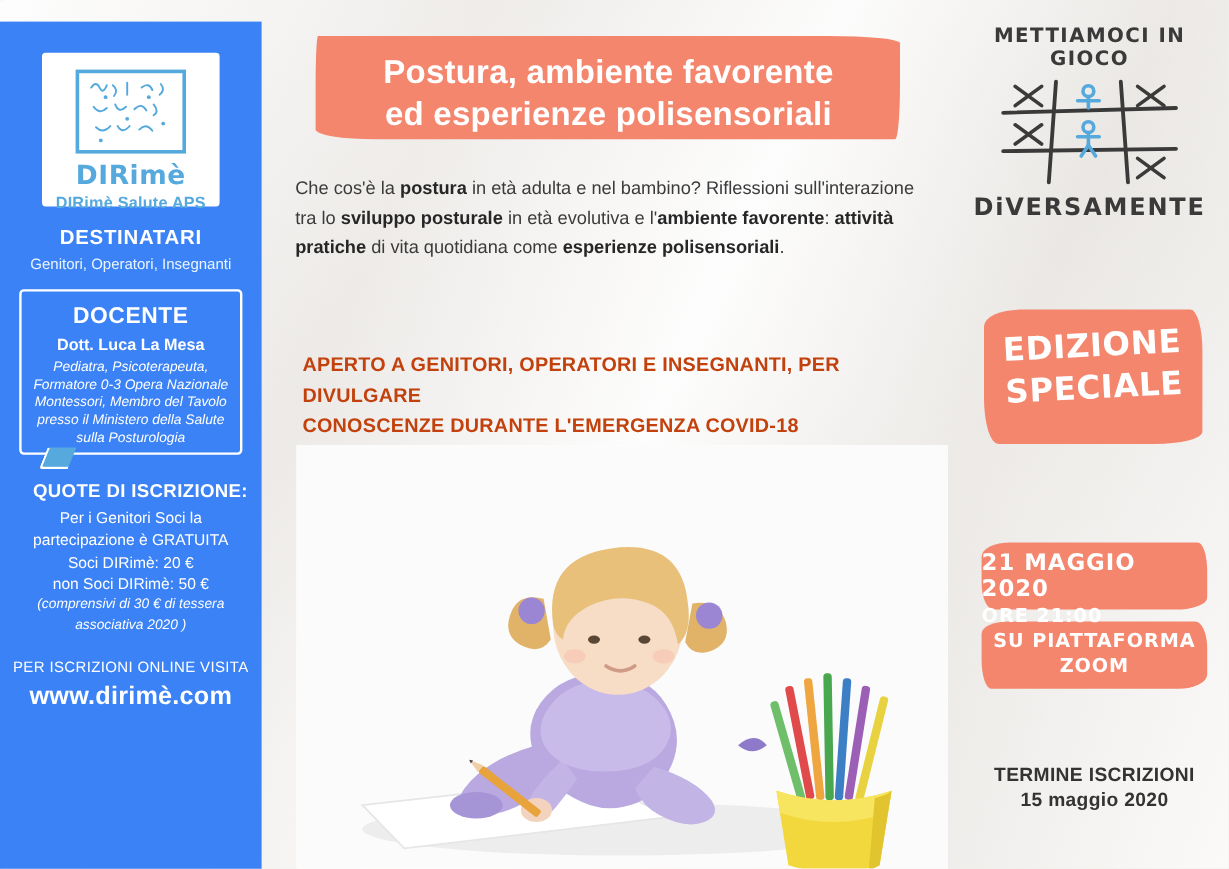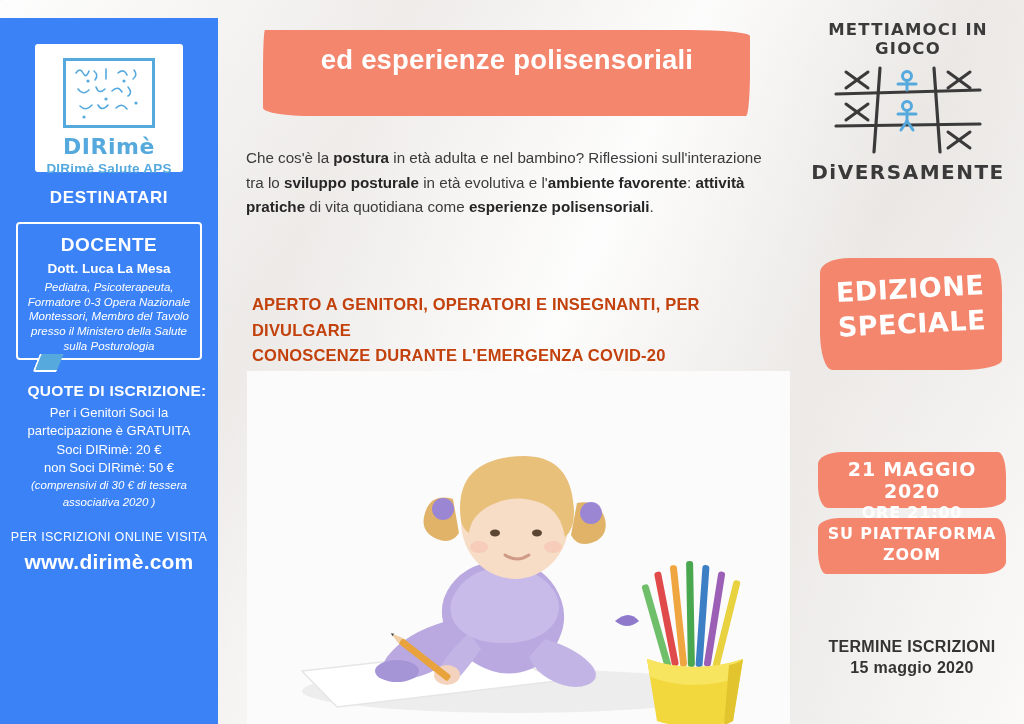--- a/index.html
+++ b/index.html
@@ -273,21 +273,20 @@
     height: 56px;
     background: #f4866e;
     border-radius: 24px 8px 26px 10px / 12px 24px 10px 22px;
     z-index: 2;
   }
   .date-text {
     position: absolute;
     left: 818px;
     top: 458px;
     width: 188px;
-    text-align: center;
     color: #ffffff;
     z-index: 3;
     font-family: "DejaVu Sans", sans-serif;
   }
   .date-text .d1 { font-size: 19px; font-weight: bold; letter-spacing: 0.8px; }
   .date-text .d2 { font-size: 16px; font-weight: bold; letter-spacing: 0.8px; display:block; margin-top:1px;}
   .platform-badge {
     position: absolute;
     left: 818px;
     top: 518px;
@@ -352,20 +351,21 @@
           <circle cx="70" cy="42" r="1.6" fill="#55a9dd" stroke="none"></circle>
           <circle cx="18" cy="56" r="1.6" fill="#55a9dd" stroke="none"></circle>
         </g>
       </svg>
     </div>
     <div class="logo-word">DIRimè</div>
     <div class="logo-sub">DIRimè Salute APS</div>
   </div>
 
   <div class="destinatari-title">DESTINATARI</div>
+  <div class="destinatari-sub">Genitori, Operatori, Insegnanti</div>
 
   <div class="docente-box">
     <div class="docente-title">DOCENTE</div>
     <div class="docente-name">Dott. Luca La Mesa</div>
     <div class="docente-desc">Pediatra, Psicoterapeuta, Formatore 0-3 Opera Nazionale Montessori, Membro del Tavolo presso il Ministero della Salute sulla Posturologia</div>
     <div class="tail-shape"></div>
   </div>
 
   <div class="quote-title">QUOTE DI ISCRIZIONE:</div>
   <div class="quote-lines">
@@ -376,30 +376,31 @@
     <div class="small-italic">(comprensivi di 30 € di tessera</div>
     <div class="small-italic">associativa 2020 )</div>
   </div>
 
   <div class="iscrizioni-label">PER ISCRIZIONI ONLINE VISITA</div>
   <div class="site-url">www.dirimè.com</div>
 </div>
 
 <div class="title-banner"></div>
 <div class="title-text">
+  <div>Postura, ambiente favorente</div>
   <div>ed esperienze polisensoriali</div>
 </div>
 
 <div class="body-text">
   <span>Che cos'è la </span><b>postura</b><span> in età adulta e nel bambino? Riflessioni sull'interazione tra lo </span><b>sviluppo posturale</b><span> in età evolutiva e l'</span><b>ambiente favorente</b><span>: </span><b>attività pratiche</b><span> di vita quotidiana come </span><b>esperienze polisensoriali</b><span>.</span>
 </div>
 
 <div class="aperto-text">
   <div>APERTO A GENITORI, OPERATORI E INSEGNANTI, PER DIVULGARE</div>
-  <div>CONOSCENZE DURANTE L'EMERGENZA COVID-20</div>
+  <div>CONOSCENZE DURANTE L'EMERGENZA COVID-18</div>
 </div>
 
 <div class="photo">
   <svg width="543" height="353" viewBox="0 0 543 353">
     <rect x="0" y="0" width="543" height="353" fill="#fbfbfb"></rect>
 
     <ellipse cx="270" cy="320" rx="215" ry="22" fill="#ededed"></ellipse>
 
     <polygon points="55,300 250,278 310,310 90,336" fill="#ffffff" stroke="#e6e6e6" stroke-width="1.5"></polygon>
 

